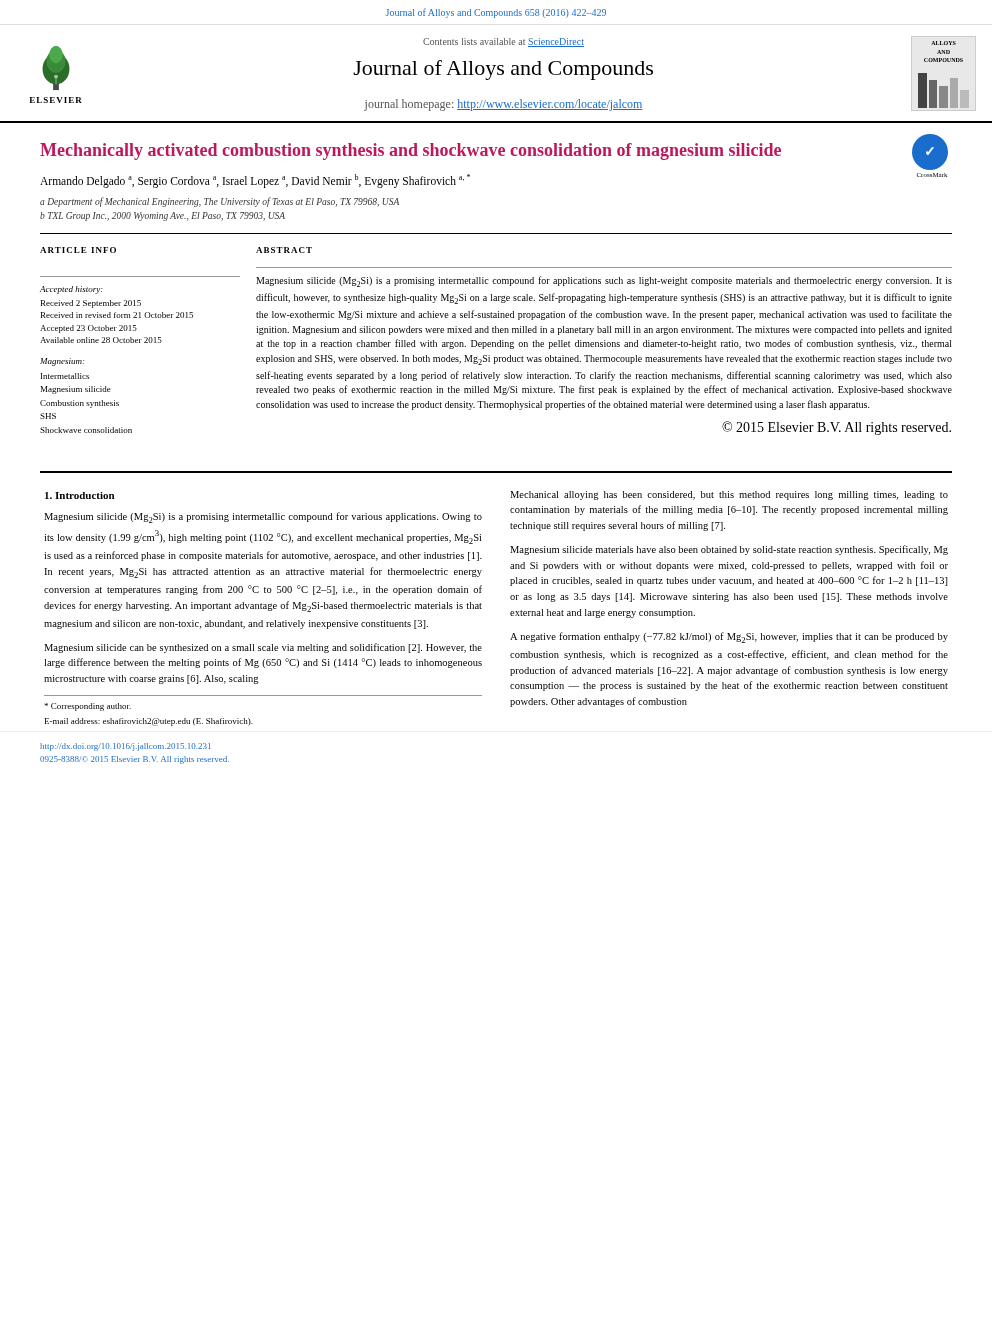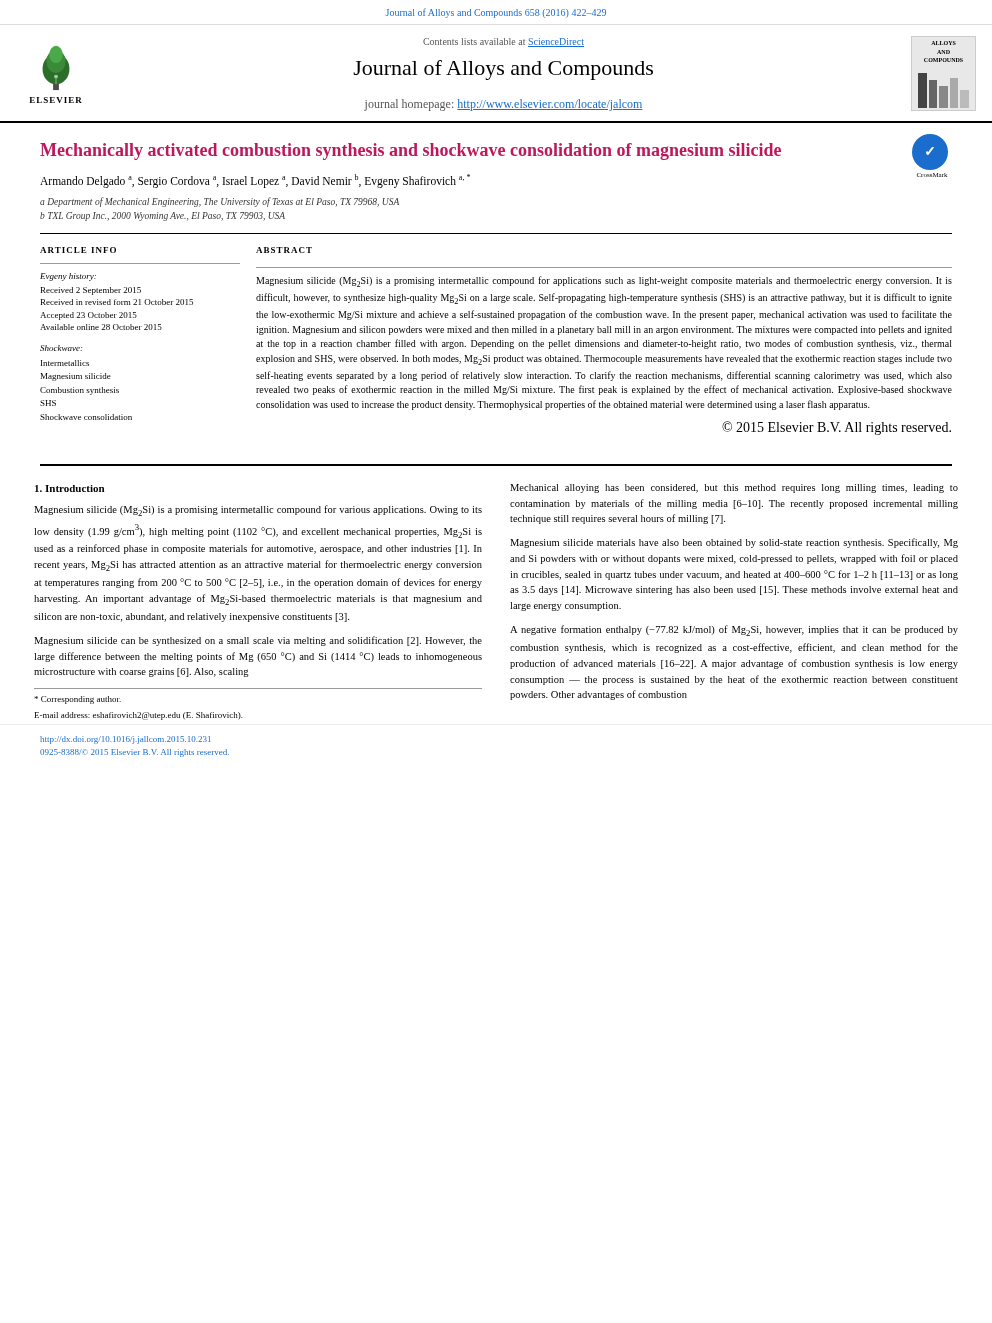--- a/index.html
+++ b/index.html
@@ -160,21 +160,21 @@
       flex-shrink: 0;
       font-size: 9.5px;
     }
     .article-info .section-label {
       font-size: 9px;
       font-weight: bold;
       letter-spacing: 1px;
       text-transform: uppercase;
       border-bottom: 1px solid #999;
       margin-bottom: 6px;
-      padding-bottom: 6px;
+      padding-bottom: 19px;
     }
     .article-info .info-block {
       margin-bottom: 8px;
     }
     .article-info .info-label {
       font-style: italic;
       font-size: 9px;
       margin-bottom: 1px;
     }
     .article-info .info-value {
@@ -214,21 +214,21 @@
       margin-top: 6px;
     }
 
     .divider-thick {
       border: none;
       border-top: 2px solid #000;
       margin: 14px 40px;
     }
 
     .body-section {
-      padding: 0 34px;
+      padding: 0 44px;
       display: flex;
       gap: 28px;
     }
     .body-col {
       flex: 1;
       font-size: 10.5px;
       line-height: 1.5;
       text-align: justify;
     }
     .section-heading {
@@ -328,29 +328,29 @@
     <div>a Department of Mechanical Engineering, The University of Texas at El Paso, TX 79968, USA</div>
     <div>b TXL Group Inc., 2000 Wyoming Ave., El Paso, TX 79903, USA</div>
   </div>
 
   <div class="two-col">
 
     <div class="article-info">
       <div class="section-label">ARTICLE INFO</div>
 
       <div class="info-block">
-        <div class="info-label">Evgeny history:</div>
+        <div class="info-label">Accepted history:</div>
         <div class="info-value">Received 2 September 2015</div>
         <div class="info-value">Received in revised form 21 October 2015</div>
         <div class="info-value">Accepted 23 October 2015</div>
         <div class="info-value">Available online 28 October 2015</div>
       </div>
 
       <div class="info-block">
-        <div class="keywords-label">Shockwave:</div>
+        <div class="keywords-label">Magnesium:</div>
         <div class="keyword-item">Intermetallics</div>
         <div class="keyword-item">Magnesium silicide</div>
         <div class="keyword-item">Combustion synthesis</div>
         <div class="keyword-item">SHS</div>
         <div class="keyword-item">Shockwave consolidation</div>
       </div>
     </div>
 
     <div class="abstract-col">
       <div class="abstract-label">ABSTRACT</div>

